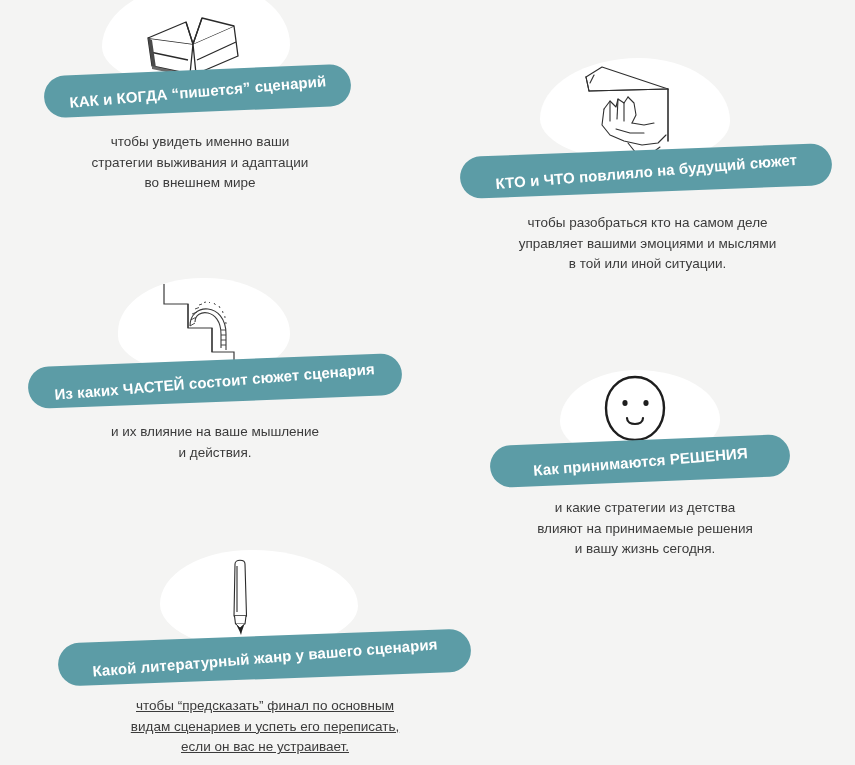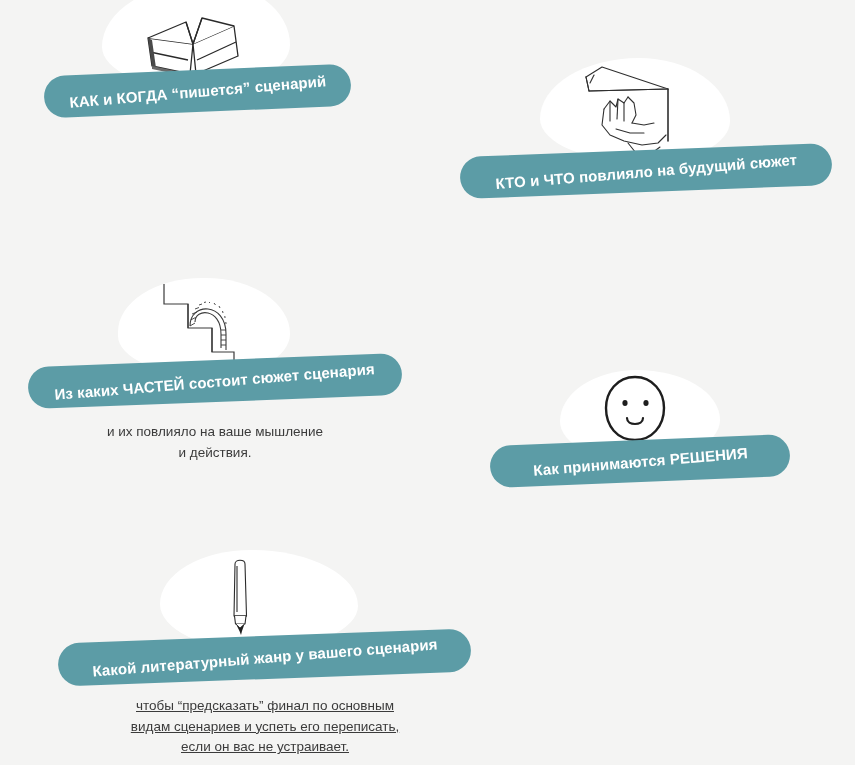--- a/index.html
+++ b/index.html
@@ -143,20 +143,23 @@
           <path d="M10 48 L48 56"></path>
           <path d="M57 56 L96 38"></path>
         </g>
         <path d="M8 34 L12 62 L16 64 L12 36 Z" fill="#4a4a4a"></path>
         <path d="M12 62 L50 70 L50 73 L12 65 Z" fill="#6a6a6a"></path>
       </svg>
     </div>
     <div class="pill">
       <span class="pill-label">КАК и КОГДА “пишется” сценарий</span>
     </div>
+    <div class="caption">чтобы увидеть именно ваши
+стратегии выживания и адаптации
+во внешнем мире</div>
   </div>
 
   <div class="block" id="b2">
     <div class="blob"></div>
     <div class="illus">
       <svg width="106" height="92" viewBox="0 0 106 92">
         <g fill="none" stroke="#2f2f2f" stroke-width="1.1" stroke-linejoin="round" stroke-linecap="round">
           <path d="M6 14 L22 4 L88 26 L88 78" fill="#ffffff"></path>
           <path d="M6 14 L9 28 L88 26" fill="#ffffff"></path>
           <path d="M6 14 L9 28"></path>
@@ -171,20 +174,23 @@
           <path d="M44 40 L44 58"></path>
           <path d="M52 60 L64 62 L74 60"></path>
           <path d="M36 66 L50 70 L64 70"></path>
           <path d="M48 80 L56 90 L72 90 L80 84"></path>
         </g>
       </svg>
     </div>
     <div class="pill">
       <span class="pill-label">КТО и ЧТО повлияло на будущий сюжет</span>
     </div>
+    <div class="caption">чтобы разобраться кто на самом деле
+управляет вашими эмоциями и мыслями
+в той или иной ситуации.</div>
   </div>
 
   <div class="block" id="b3">
     <div class="blob"></div>
     <div class="illus">
       <svg width="100" height="90" viewBox="0 0 100 90">
         <g fill="none" stroke="#3a3a3a" stroke-width="1.2" stroke-linejoin="miter">
           <path d="M14 2 L14 22 L38 22 L38 46 L62 46 L62 70 L84 70 L84 90"></path>
           <path d="M38 22 L38 46"></path>
           <path d="M62 46 L62 70"></path>
@@ -209,38 +215,41 @@
           <path d="M71 48 L76 48"></path>
             <path d="M71 53 L76 53"></path>
           <path d="M71 58 L76 58"></path>
             <path d="M71 63 L76 63"></path>
         </g>
       </svg>
     </div>
     <div class="pill">
       <span class="pill-label">Из каких ЧАСТЕЙ состоит сюжет сценария</span>
     </div>
-    <div class="caption">и их повлияло на ваше мышление
+    <div class="caption">и их влияние на ваше мышление
 и действия.</div>
   </div>
 
   <div class="block" id="b4">
     <div class="blob"></div>
     <div class="illus">
       <svg width="70" height="72" viewBox="0 0 70 72">
         <path d="M35 3 C53 3, 64 18, 64 34 C64 52, 52 66, 35 66
                  C17 66, 6 52, 6 34 C6 18, 17 3, 35 3 Z" fill="none" stroke="#1e1e1e" stroke-width="2.4"></path>
         <ellipse cx="25" cy="29" rx="2.6" ry="2.9" fill="#1e1e1e"></ellipse>
         <ellipse cx="46" cy="29" rx="2.6" ry="2.9" fill="#1e1e1e"></ellipse>
         <path d="M27 44 C27 52, 43 52, 43 44" fill="none" stroke="#1e1e1e" stroke-width="2.2" stroke-linecap="round"></path>
       </svg>
     </div>
     <div class="pill">
       <span class="pill-label">Как принимаются РЕШЕНИЯ</span>
     </div>
+    <div class="caption">и какие стратегии из детства
+влияют на принимаемые решения
+и вашу жизнь сегодня.</div>
   </div>
 
   <div class="block" id="b5">
     <div class="blob"></div>
     <div class="illus">
       <svg width="30" height="80" viewBox="0 0 30 80">
         <g fill="none" stroke="#2b2b2b" stroke-width="1.1" stroke-linejoin="round">
           <path d="M9 8 C9 3, 19 3, 19 8 L20.5 60 L8 60 Z" fill="#ffffff"></path>
           <path d="M11 10 L11 56"></path>
           <path d="M8 60 L20.5 60"></path>

